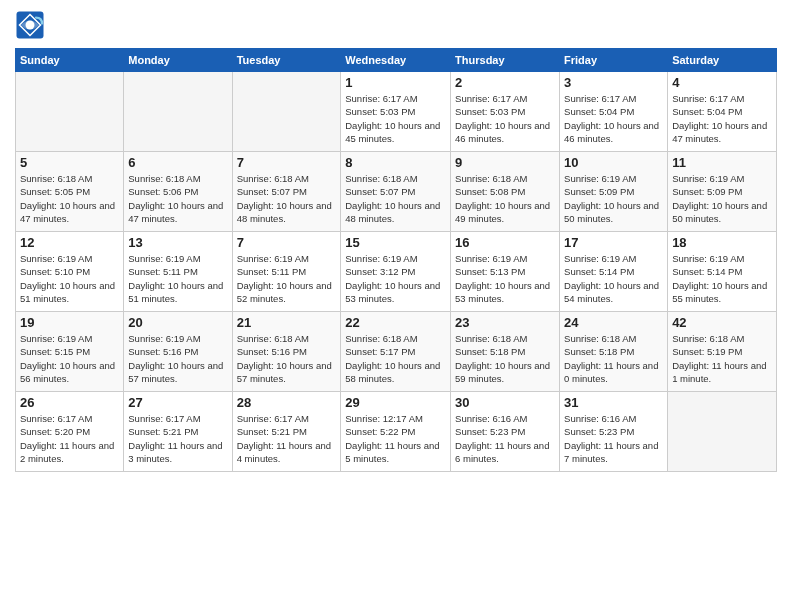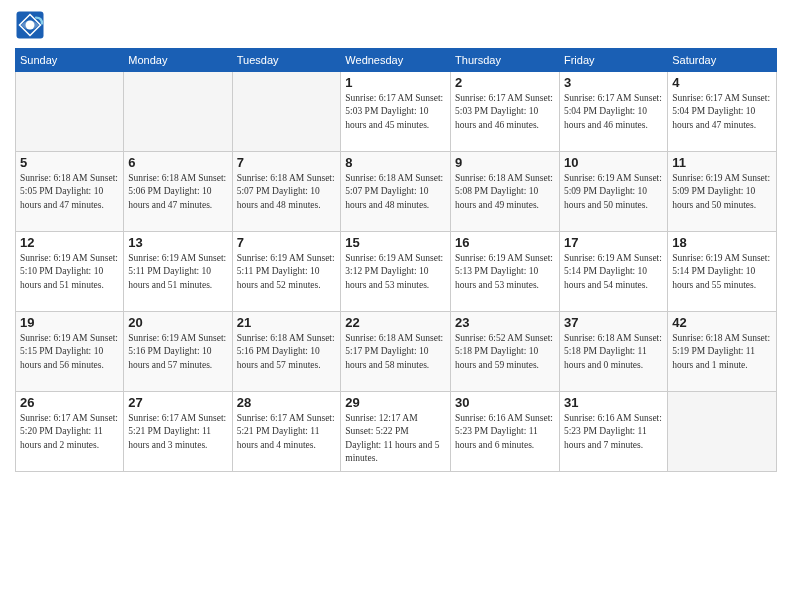--- a/index.html
+++ b/index.html
@@ -54,21 +54,21 @@
       width: 100%;
       border-collapse: collapse;
       font-size: 10px;
     }
     .calendar thead th {
       background-color: #1a5fb4;
       color: white;
       padding: 5px 4px;
       text-align: left;
       font-size: 11px;
-      font-weight: normal;
+      font-weight: bold;
       border: 1px solid #1a5fb4;
     }
     .calendar tbody td {
       border: 1px solid #ccc;
       vertical-align: top;
       padding: 3px 4px;
       width: 113px;
       height: 80px;
       background: #fff;
     }
@@ -79,21 +79,20 @@
       font-size: 13px;
       font-weight: bold;
       color: #222;
       display: block;
       margin-bottom: 2px;
     }
     .day-info {
       color: #333;
       font-size: 9.5px;
       line-height: 1.4;
-      font-family: Liberation Serif, serif;
     }
     .empty { background: #f5f5f5 !important; }
   </style>
 </head>
 <body>
 
 <div class="container">
   <div class="header">
     <div class="logo">
       <svg class="logo-icon" viewBox="0 0 40 40">
@@ -286,27 +285,27 @@
           </td>
           <td>
             <span class="day-num">22</span>
             <div class="day-info">Sunrise: 6:18 AM
 Sunset: 5:17 PM
 Daylight: 10 hours
 and 58 minutes.</div>
           </td>
           <td>
             <span class="day-num">23</span>
-            <div class="day-info">Sunrise: 6:52 AM
+            <div class="day-info">Sunrise: 6:18 AM
 Sunset: 5:18 PM
 Daylight: 10 hours
 and 59 minutes.</div>
           </td>
           <td>
-            <span class="day-num">37</span>
+            <span class="day-num">24</span>
             <div class="day-info">Sunrise: 6:18 AM
 Sunset: 5:18 PM
 Daylight: 11 hours
 and 0 minutes.</div>
           </td>
           <td>
             <span class="day-num">42</span>
             <div class="day-info">Sunrise: 6:18 AM
 Sunset: 5:19 PM
 Daylight: 11 hours

